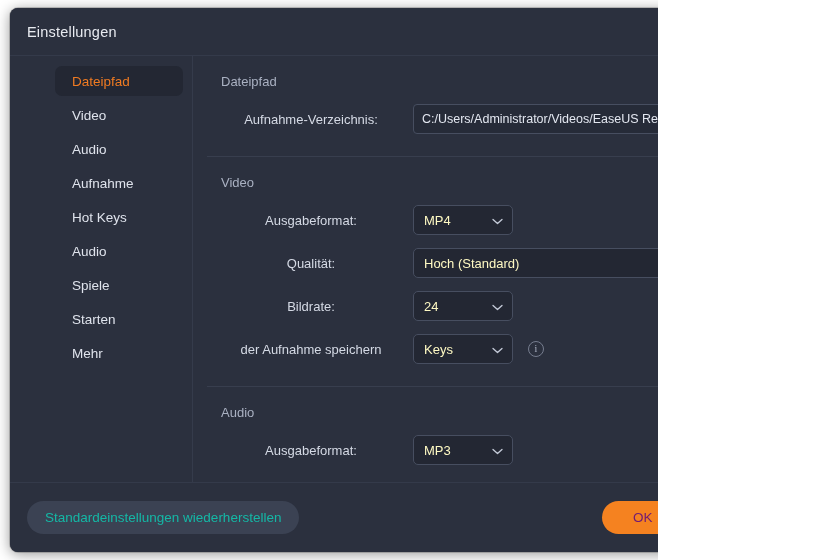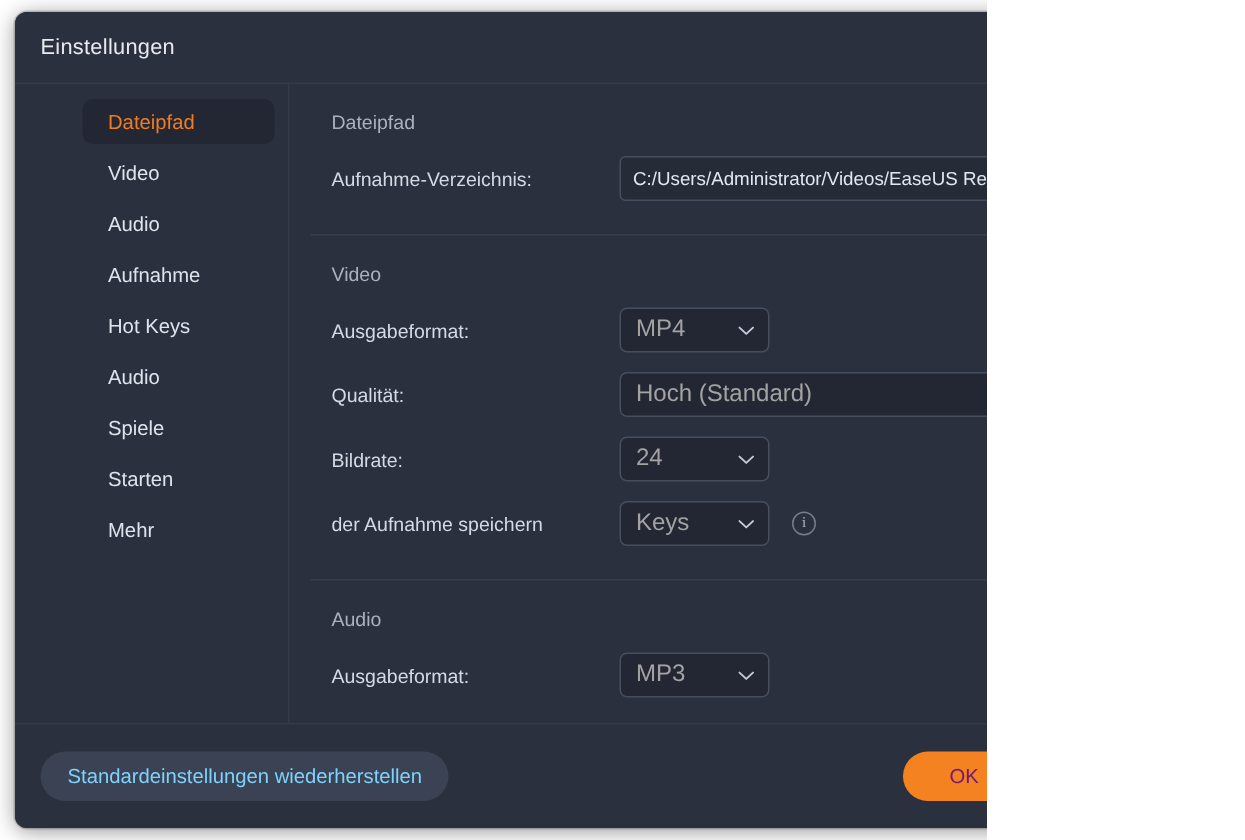--- a/index.html
+++ b/index.html
@@ -133,21 +133,21 @@
 
   
   .row {
     display: flex;
     align-items: center;
     margin-top: 13px;
   }
   .row-label {
     width: 192px;
     flex: 0 0 192px;
-    text-align: left;
+    text-align: center;
     padding-right: 12px;
     box-sizing: border-box;
     font-size: 13px;
     color: #d5dae5;
     line-height: 17px;
   }
   .row-label.two-line { line-height: 17px; }
 
   .textinput {
     width: 270px;
@@ -187,22 +187,22 @@
     background: #232733;
     border: 1px solid #474e60;
     border-radius: 5px;
     display: flex;
     align-items: center;
     padding: 0 10px;
     cursor: pointer;
     user-select: none;
   }
   .select .val {
-    font-size: 16px;
-    color: #a3a3a3;
+    font-size: 13px;
+    color: #fef9c3;
     white-space: nowrap;
   }
   .select .chev {
     position: absolute;
     right: 9px;
     top: 50%;
     transform: translateY(-50%);
     display: block;
   }
   .select.sm { width: 100px; }
@@ -264,21 +264,21 @@
     border-radius: 17px;
     height: 33px;
     font-size: 13.5px;
     font-family: "Liberation Sans", "DejaVu Sans", sans-serif;
     cursor: pointer;
     padding: 0 18px;
     white-space: nowrap;
   }
   .btn-secondary {
     background: #3b4253;
-    color: #7dd3fc;
+    color: #14b8a6;
   }
   .btn-primary {
     background: #f58220;
     color: #701a75;
     min-width: 82px;
   }
   .spacer { flex: 1 1 auto; }
   .btn + .btn { margin-left: 18px; }
 </style>
 </head>

